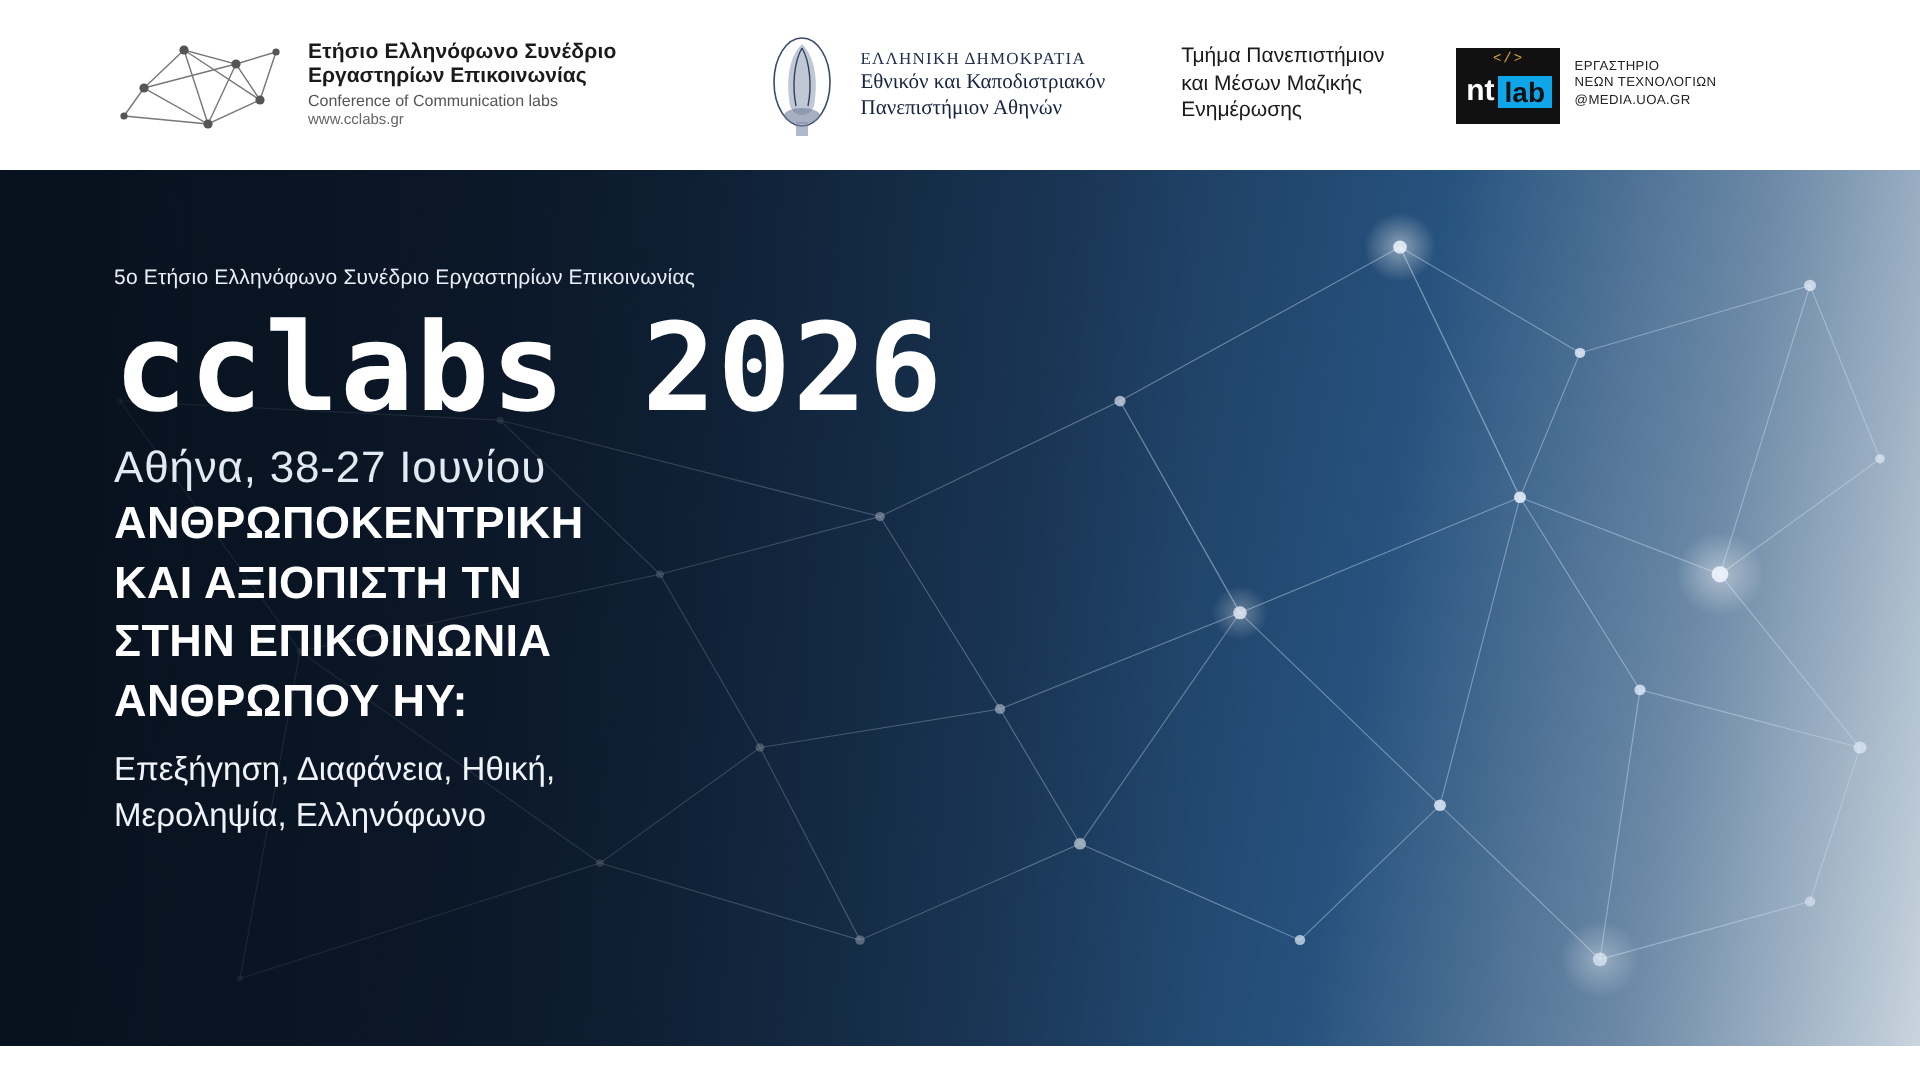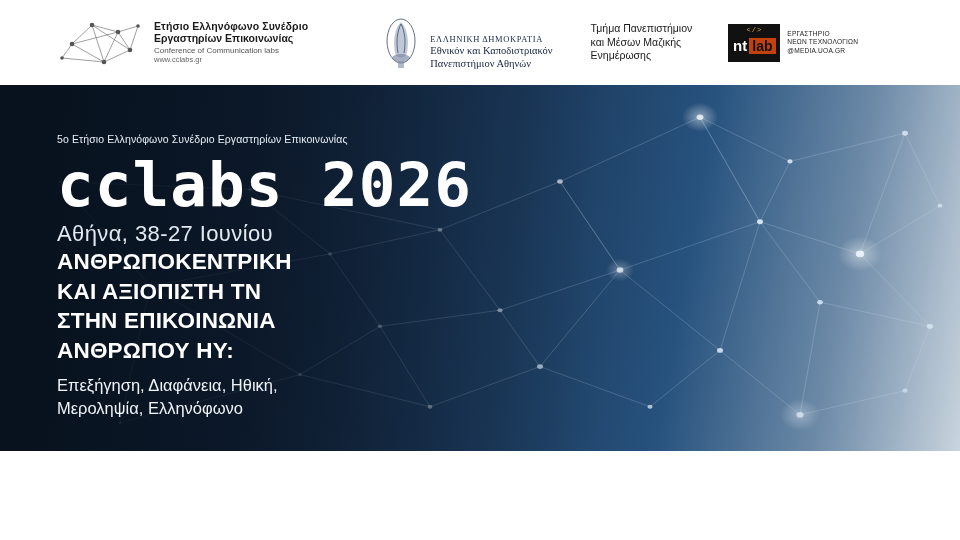--- a/index.html
+++ b/index.html
@@ -57,21 +57,21 @@
     margin-top: 2px;
   }
   .logo-text .l4 {
     font-size: 7.5px;
     color: #666;
   }
 
   
   .uoa-block {
     display: flex;
-    align-items: flex-end;
+    align-items: center;
     margin-left: 72px;
     gap: 8px;
   }
   .uoa-seal {
     width: 42px; height: 56px;
     position: relative;
   }
   .uoa-text {
     line-height: 1.25;
     color: #1b2a4a;
@@ -125,37 +125,37 @@
     font-weight: bold;
     font-size: 15px;
     color: #ffffff;
     margin-top: 6px;
   }
   .ntlab-mark .lab {
     font-family: "Liberation Sans", sans-serif;
     font-weight: bold;
     font-size: 14px;
     color: #111;
-    background: #c2410c;
+    background: #0ea5e9;
     padding: 0 3px;
     margin-top: 6px;
     margin-left: 2px;
   }
   .ntlab-text {
     line-height: 1.25;
     font-size: 6.6px;
     color: #222;
     letter-spacing: 0.2px;
   }
 
   
   .hero {
     position: absolute;
     top: 85px; left: 0;
-    width: 960px; height: 366px;
+    width: 960px; height: 438px;
     background: linear-gradient(100deg, #0a1726 0%, #12243c 28%, #1c3a5c 52%, #27537f 70%, #6e8ba8 86%, #c9d4de 100%);
     overflow: hidden;
   }
   .hero-net {
     position: absolute; inset: 0;
     width: 100%; height: 100%;
   }
   .hero-veil {
     position: absolute; inset: 0;
     background: linear-gradient(90deg, rgba(7,16,28,0.88) 0%, rgba(9,20,34,0.72) 26%, rgba(12,28,46,0.30) 48%, rgba(20,40,64,0.05) 62%, rgba(255,255,255,0) 80%);

